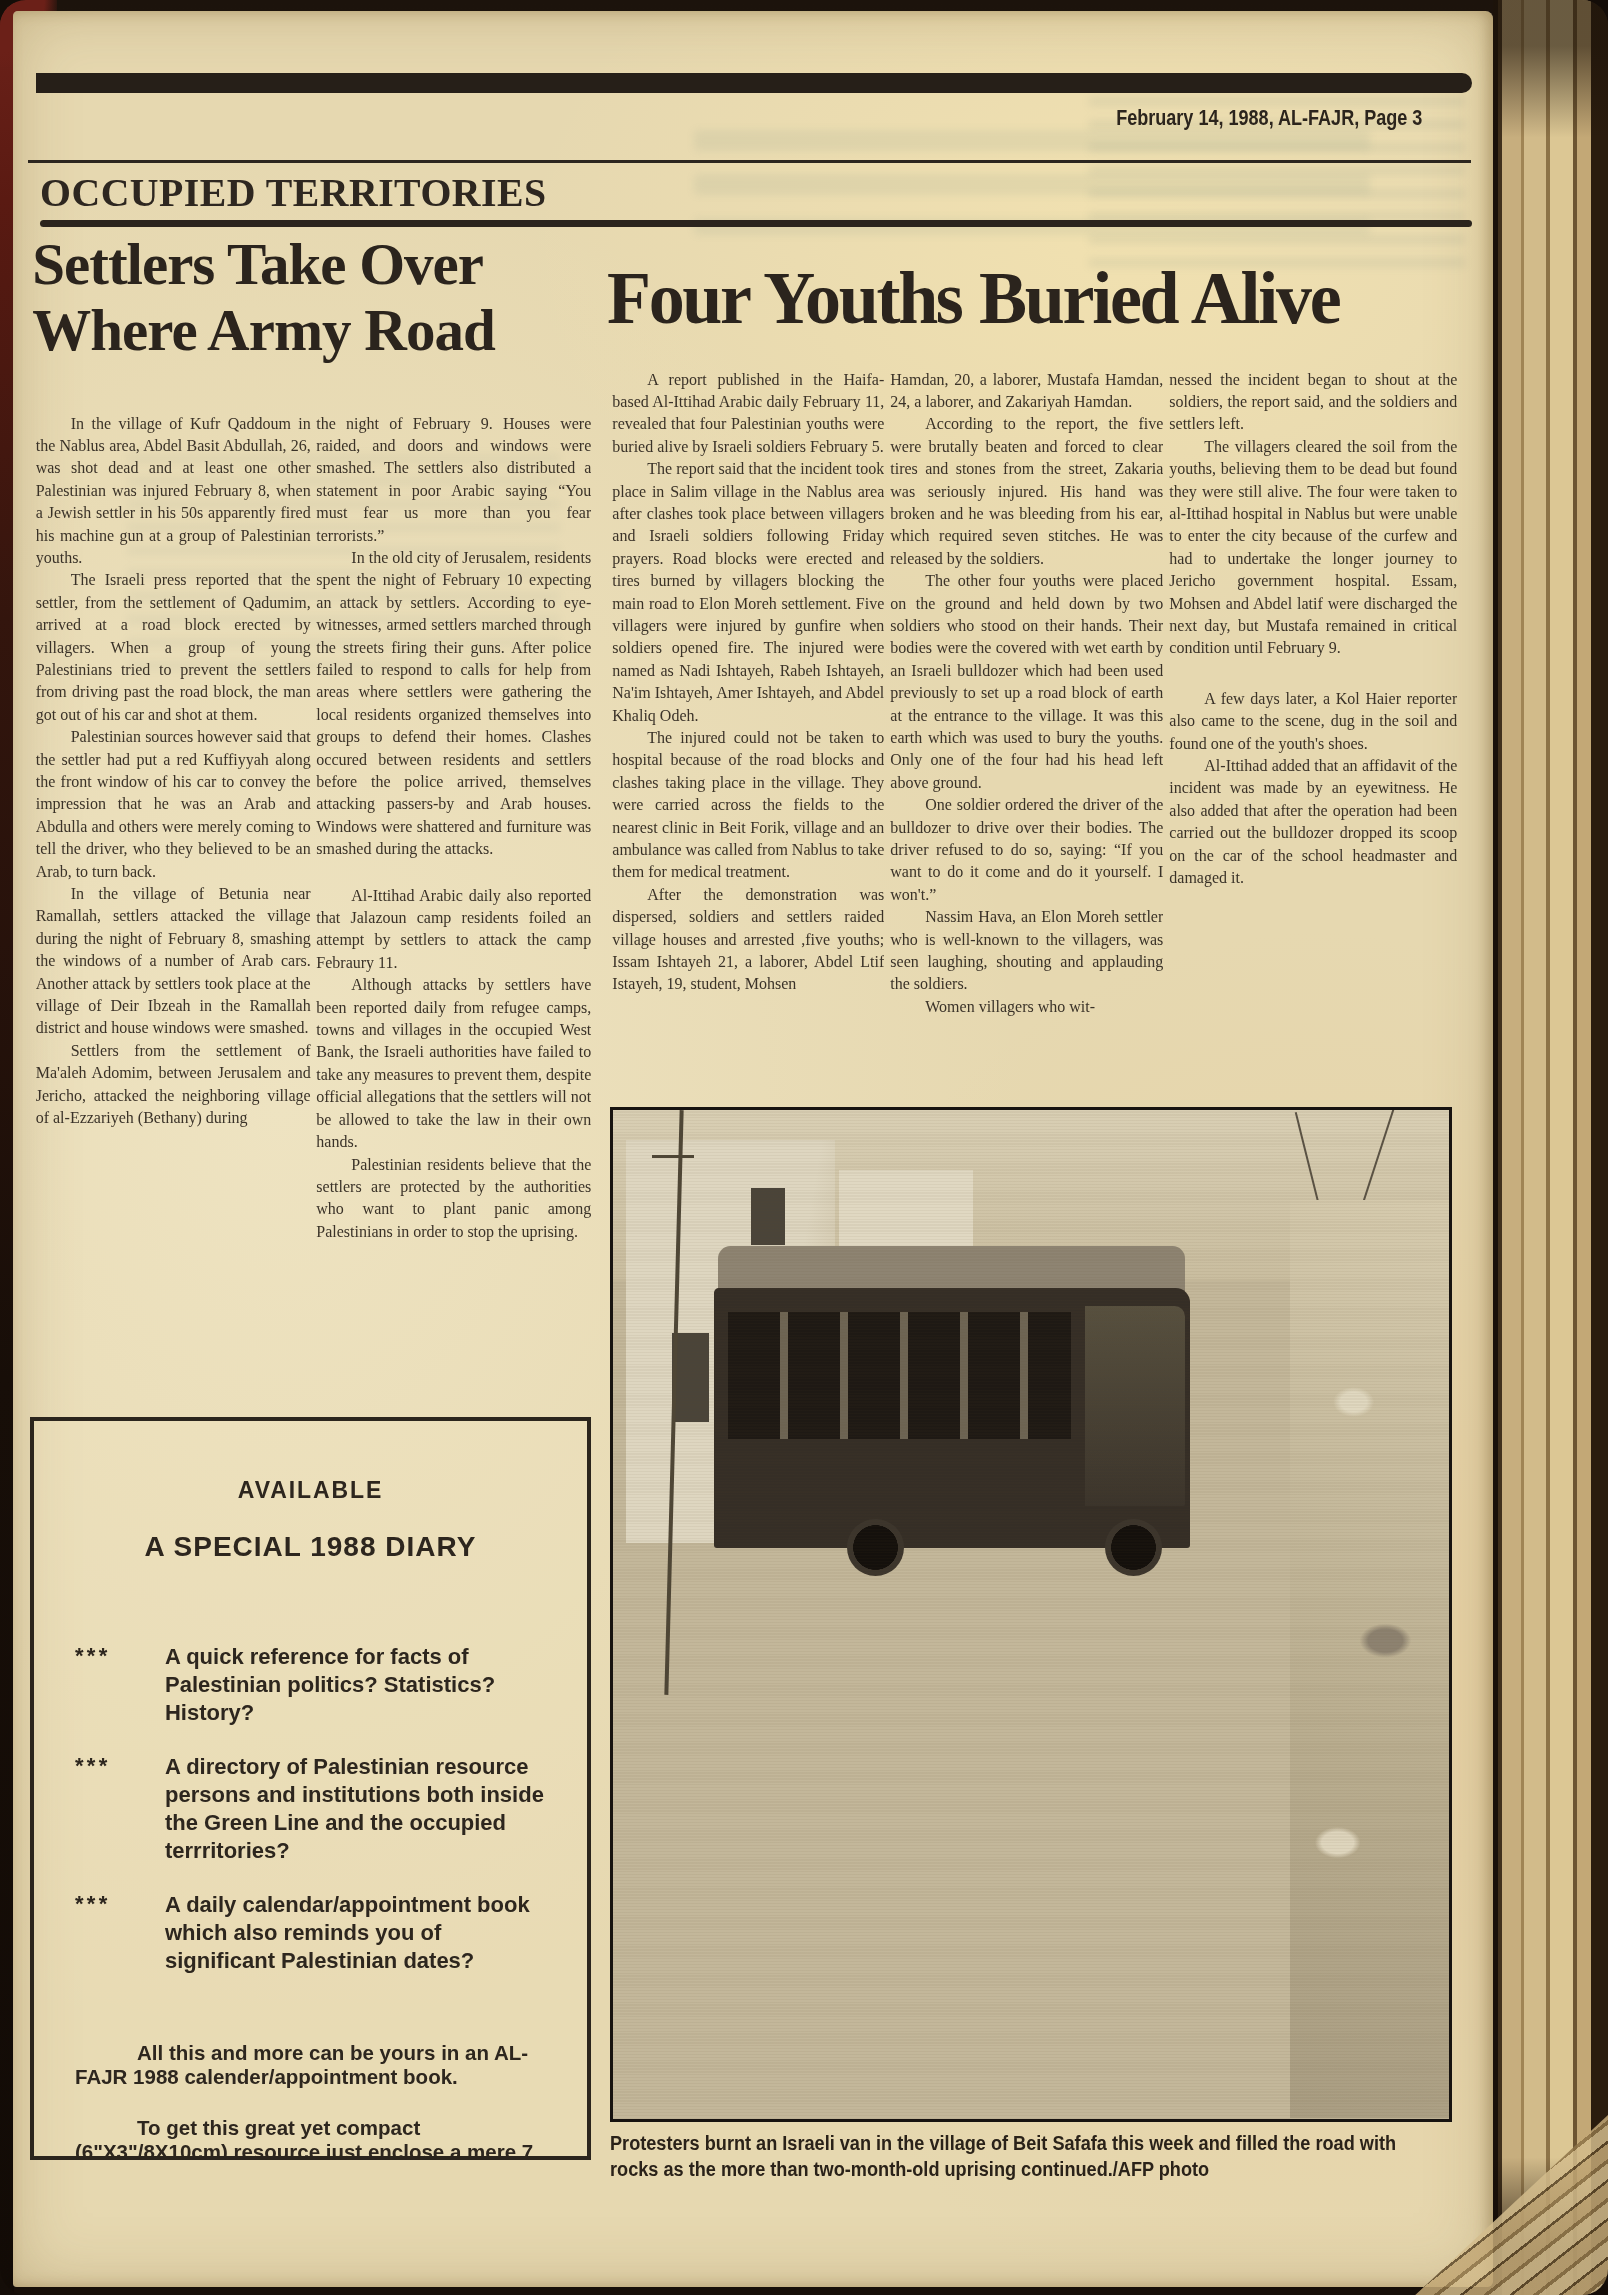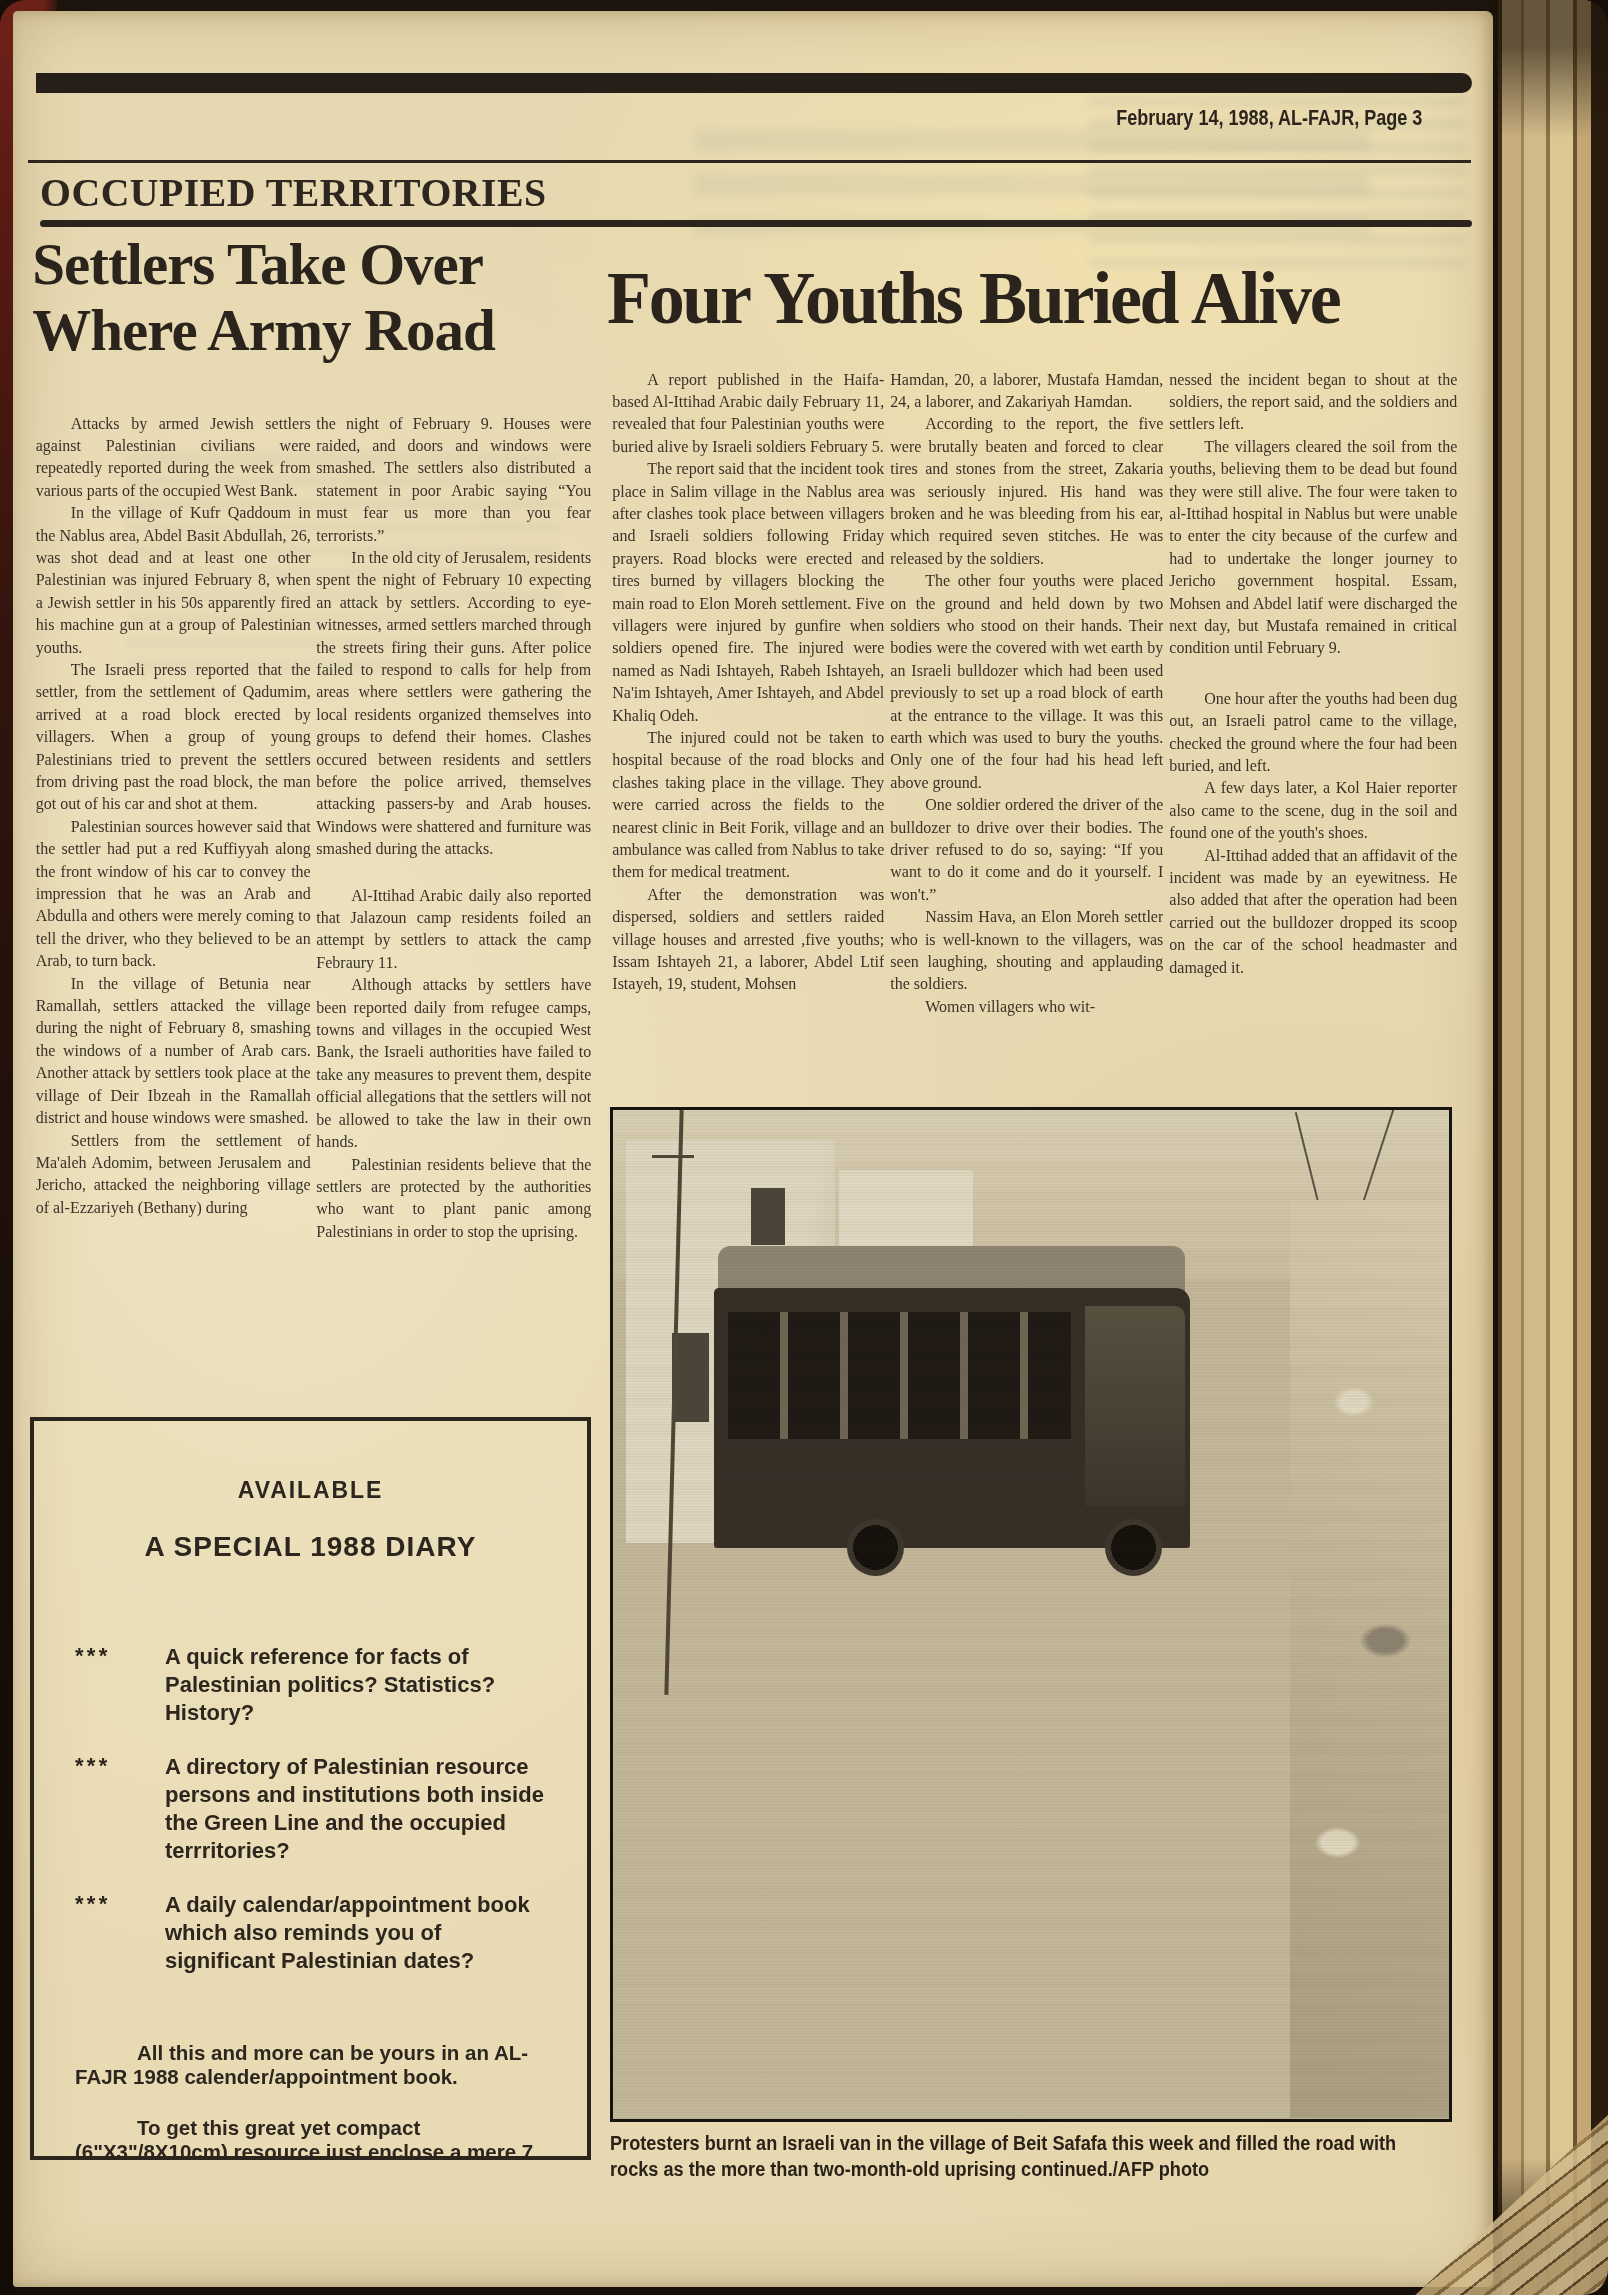--- a/index.html
+++ b/index.html
@@ -170,21 +170,20 @@
     <div class="section-title">OCCUPIED TERRITORIES</div>
     <div class="rule-b"></div>
 
     <div class="a1-head">
       <div>Settlers Take Over</div>
       <div>Where Army Road</div>
     </div>
     <div class="a2-head">Four Youths Buried Alive</div>
 
     <div class="bodycol a1c1">
-        <p>Attacks by armed Jewish settlers against Palestinian civilians were repeatedly reported during the week from various parts of the occupied West Bank.</p>
         <p>In the village of Kufr Qaddoum in the Nablus area, Abdel Basit Abdullah, 26, was shot dead and at least one other Palestinian was injured February 8, when a Jewish settler in his 50s apparently fired his machine gun at a group of Palestinian youths.</p>
         <p>The Israeli press reported that the settler, from the settlement of Qadumim, arrived at a road block erected by villagers. When a group of young Palestinians tried to prevent the settlers from driving past the road block, the man got out of his car and shot at them.</p>
         <p>Palestinian sources however said that the settler had put a red Kuffiyyah along the front window of his car to convey the impression that he was an Arab and Abdulla and others were merely coming to tell the driver, who they believed to be an Arab, to turn back.</p>
         <p>In the village of Betunia near Ramallah, settlers attacked the village during the night of February 8, smashing the windows of a number of Arab cars. Another attack by settlers took place at the village of Deir Ibzeah in the Ramallah district and house windows were smashed.</p>
         <p>Settlers from the settlement of Ma'aleh Adomim, between Jerusalem and Jericho, attacked the neighboring village of al-Ezzariyeh (Bethany) during</p>
       </div>
     <div class="bodycol cont a1c2">
         <p>the night of February 9. Houses were raided, and doors and windows were smashed. The settlers also distributed a statement in poor Arabic saying “You must fear us more than you fear terrorists.”</p>
         <p>In the old city of Jerusalem, residents spent the night of February 10 expecting an attack by settlers. According to eye-witnesses, armed settlers marched through the streets firing their guns. After police failed to respond to calls for help from areas where settlers were gathering the local residents organized themselves into groups to defend their homes. Clashes occured between residents and settlers before the police arrived, themselves attacking passers-by and Arab houses. Windows were shattered and furniture was smashed during the attacks.</p>
         <p>Al-Ittihad Arabic daily also reported that Jalazoun camp residents foiled an attempt by settlers to attack the camp Febraury 11.</p>
@@ -202,21 +201,20 @@
         <p>Hamdan, 20, a laborer, Mustafa Hamdan, 24, a laborer, and Zakariyah Hamdan.</p>
         <p>According to the report, the five were brutally beaten and forced to clear tires and stones from the street, Zakaria was seriously injured. His hand was broken and he was bleeding from his ear, which required seven stitches. He was released by the soldiers.</p>
         <p>The other four youths were placed on the ground and held down by two soldiers who stood on their hands. Their bodies were the covered with wet earth by an Israeli bulldozer which had been used previously to set up a road block of earth at the entrance to the village. It was this earth which was used to bury the youths. Only one of the four had his head left above ground.</p>
         <p>One soldier ordered the driver of the bulldozer to drive over their bodies. The driver refused to do so, saying: “If you want to do it come and do it yourself. I won't.”</p>
         <p>Nassim Hava, an Elon Moreh settler who is well-known to the villagers, was seen laughing, shouting and applauding the soldiers.</p>
         <p>Women villagers who wit-</p>
       </div>
     <div class="bodycol cont a2c3">
         <p>nessed the incident began to shout at the soldiers, the report said, and the soldiers and settlers left.</p>
         <p>The villagers cleared the soil from the youths, believing them to be dead but found they were still alive. The four were taken to al-Ittihad hospital in Nablus but were unable to enter the city because of the curfew and had to undertake the longer journey to Jericho government hospital. Essam, Mohsen and Abdel latif were discharged the next day, but Mustafa remained in critical condition until February 9.</p>
-        <p>One hour after the youths had been dug out, an Israeli patrol came to the village, checked the ground where the four had been buried, and left.</p>
         <p>A few days later, a Kol Haier reporter also came to the scene, dug in the soil and found one of the youth's shoes.</p>
         <p>Al-Ittihad added that an affidavit of the incident was made by an eyewitness. He also added that after the operation had been carried out the bulldozer dropped its scoop on the car of the school headmaster and damaged it.</p>
       </div>
 
     <div class="adbox">
       <div class="ad-inner">
         <div class="ad-t1">AVAILABLE</div>
         <div class="ad-t2">A SPECIAL 1988 DIARY</div>
         <div class="ad-bullets">
           <div class="ad-bullet">

